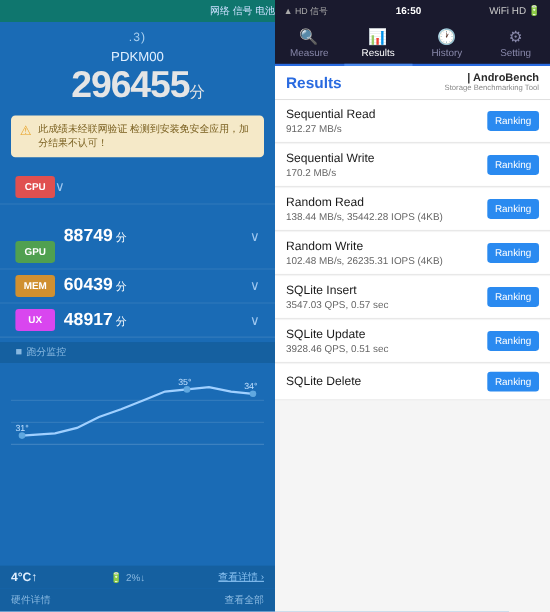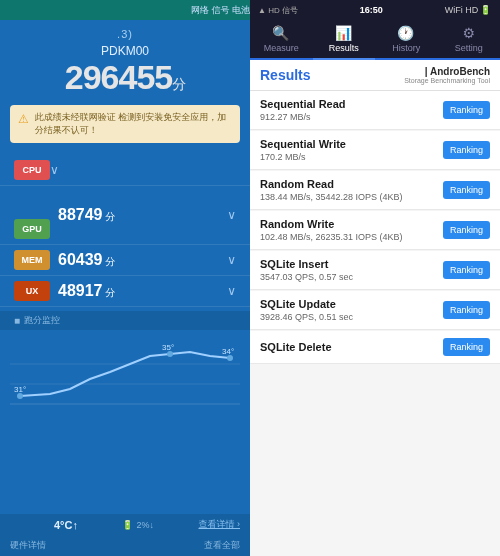--- a/index.html
+++ b/index.html
@@ -84,21 +84,21 @@
       align-items: center;
       justify-content: center;
       font-size: 9px;
       font-weight: bold;
       color: white;
       flex-shrink: 0;
     }
     .badge-cpu { background: #e05050; }
     .badge-gpu { background: #50a050; margin-top: 28px; }
     .badge-mem { background: #d09030; }
-    .badge-ux  { background: #c2410c; }
+    .badge-ux  { background: #d946ef; }
 
     .metric-value {
       color: #ffffff;
       font-size: 16px;
       font-weight: bold;
       margin-left: 8px;
       flex: 1;
     }
     .metric-unit {
       font-size: 10px;
@@ -133,21 +133,21 @@
     .left-bottom-bar {
       background: #1560a0;
       display: flex;
       align-items: center;
       justify-content: space-between;
       padding: 4px 10px;
       font-size: 9px;
       color: #88b8e0;
     }
     .bottom-item { display: flex; align-items: center; gap: 3px; }
-    .temp-val { color: #e0efff; font-size: 11px; font-weight: bold; margin-left: 44px; }
+    .temp-val { color: #e0efff; font-size: 11px; font-weight: bold; }
     .more-link { color: #88c0f0; text-decoration: underline; }
 
     
     .right-panel {
       width: 250px;
       height: 556px;
       background: #f5f5f5;
       display: flex;
       flex-direction: column;
     }
@@ -222,21 +222,21 @@
       align-items: center;
       justify-content: space-between;
       padding: 7px 10px;
       border-bottom: 1px solid #e8e8e8;
       background: #ffffff;
       margin-bottom: 1px;
     }
     .result-info { flex: 1; }
     .result-name {
       font-size: 11px;
-      font-weight: bold;
+      font-weight: normal;
       color: #1a1a1a;
     }
     .result-value {
       font-size: 9px;
       color: #666666;
       margin-top: 2px;
     }
     .ranking-btn {
       background: #2a8af0;
       color: white;

